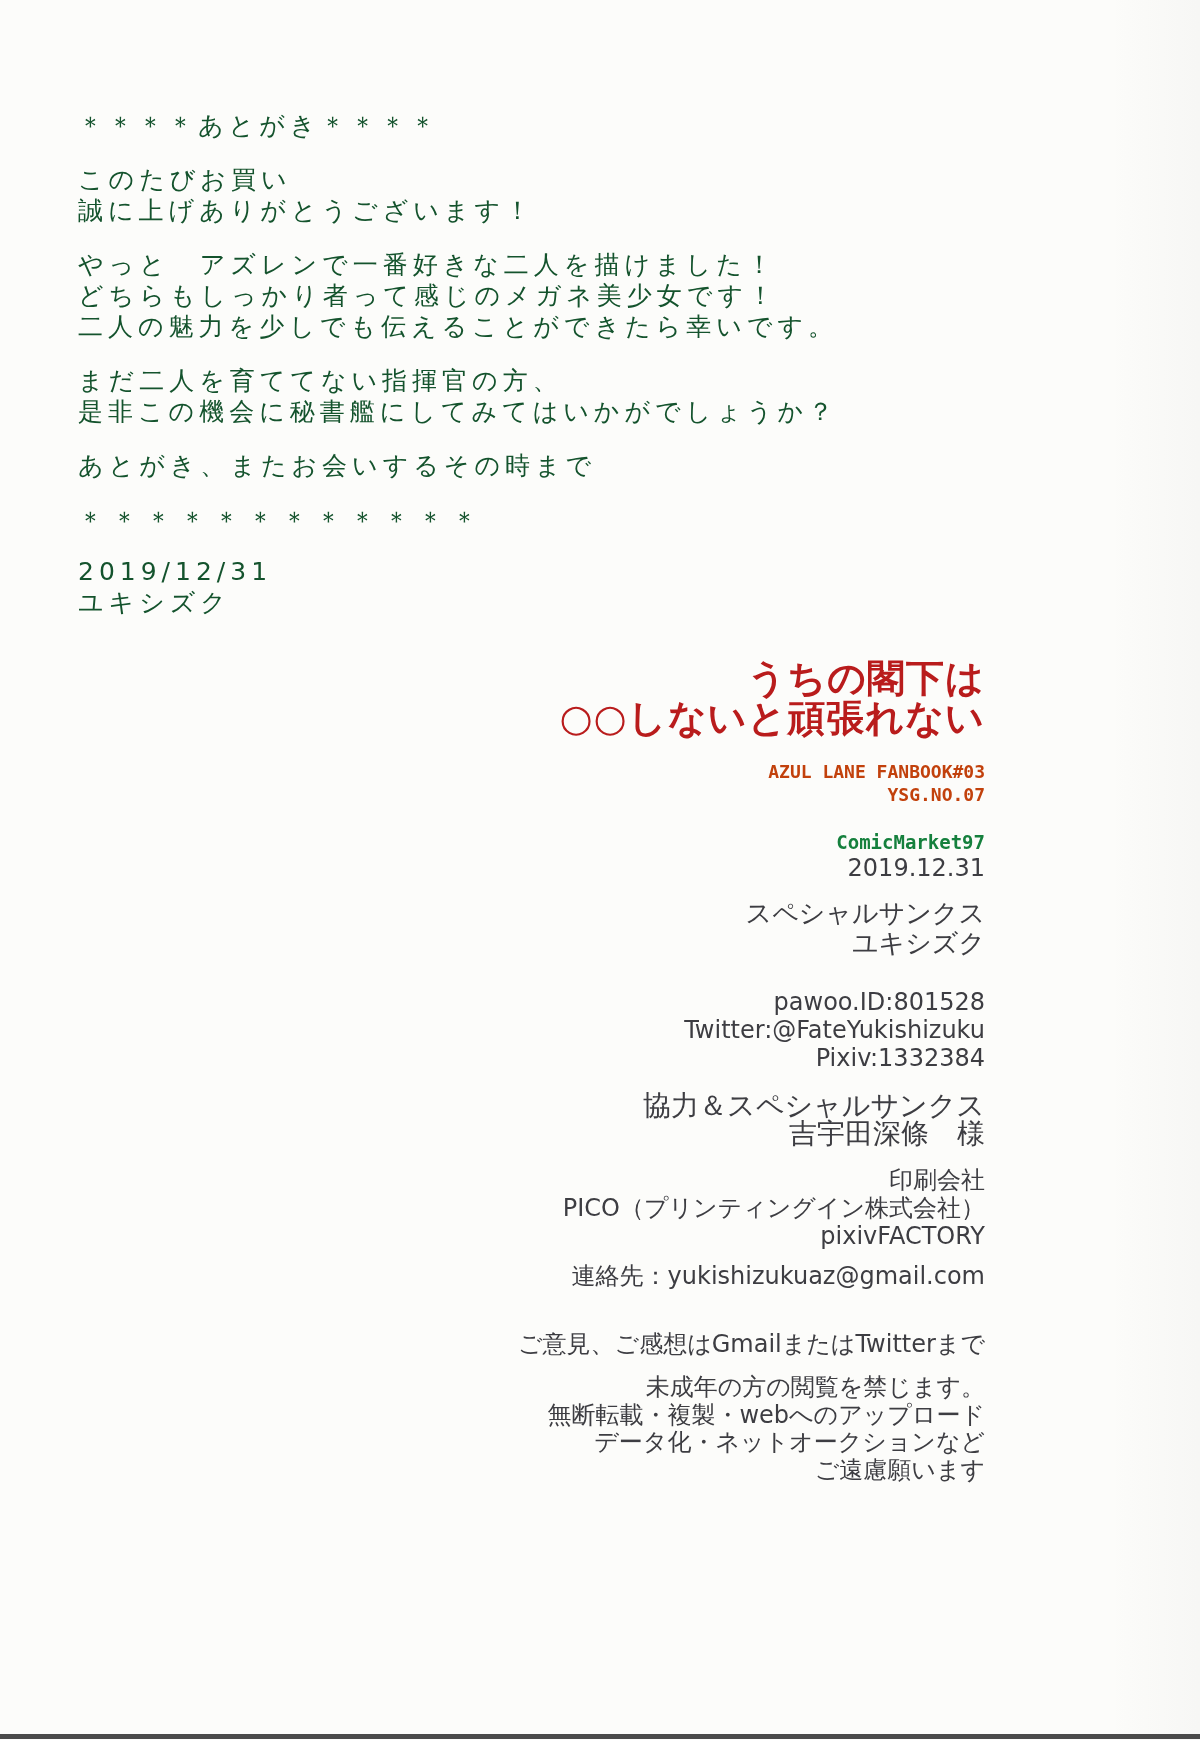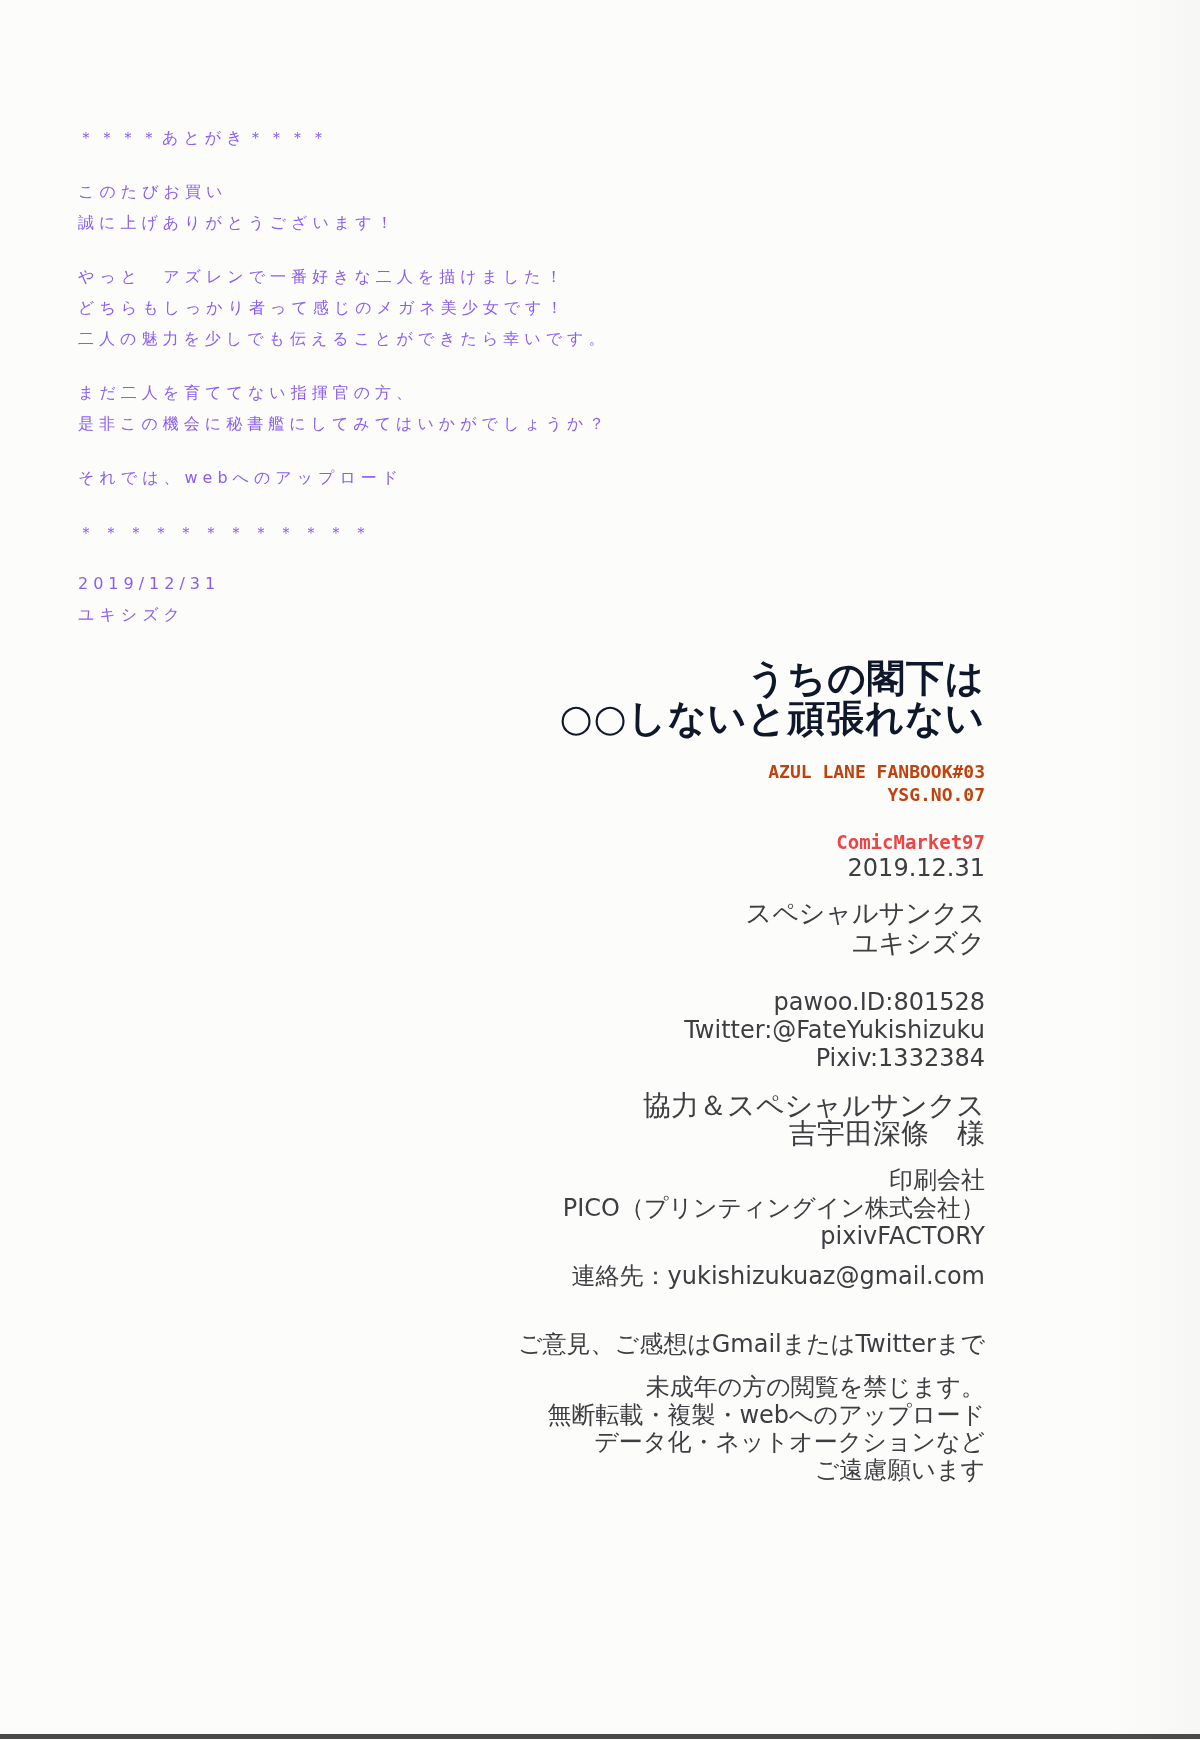--- a/index.html
+++ b/index.html
@@ -27,44 +27,44 @@
     left: 0; bottom: 1px;
     width: 100%; height: 5px;
     background: #2b2b2b;
     opacity: 0.85;
   }
 
   
   .afterword {
     position: absolute;
     left: 78px;
-    top: 122px;
-    color: #8b5cf6;
-    font-size: 16px;
+    top: 110px;
+    color: #14532d;
+    font-size: 25px;
     line-height: 31px;
     letter-spacing: 5px;
     font-weight: 500;
   }
   .afterword .hw-line { white-space: nowrap; }
   .afterword .hw-para { margin-top: 23px; }
   .afterword .hw-header { margin-top: 0; }
   .afterword .hw-divider { margin-top: 24px; letter-spacing: 9px; }
   .afterword .hw-date-block { margin-top: 20px; }
 
   
   .colophon {
     position: absolute;
     right: 215px;
     top: 658px;
     width: 760px;
     text-align: right;
     color: #3d3d42;
   }
   .col-title {
-    color: #0f172a;
+    color: #b91c1c;
     font-weight: 700;
     font-size: 38px;
     line-height: 40px;
     letter-spacing: 1px;
   }
   .col-fanbook {
     margin-top: 22px;
     font-family: "DejaVu Sans Mono", monospace;
     font-weight: 700;
     font-size: 18px;
@@ -73,21 +73,21 @@
     color: #c2410c;
   }
   .col-event {
     margin-top: 24px;
     line-height: 25px;
   }
   .col-event .event-name {
     font-family: "DejaVu Sans Mono", monospace;
     font-weight: 700;
     font-size: 19px;
-    color: #ef4444;
+    color: #15803d;
   }
   .col-event .event-date {
     font-size: 24px;
     line-height: 27px;
   }
   .col-circle {
     margin-top: 16px;
     font-size: 26px;
     line-height: 30px;
   }
@@ -141,21 +141,21 @@
     <div class="hw-line">どちらもしっかり者って感じのメガネ美少女です！</div>
     <div class="hw-line">二人の魅力を少しでも伝えることができたら幸いです。</div>
   </div>
 
   <div class="hw-para">
     <div class="hw-line">まだ二人を育ててない指揮官の方、</div>
     <div class="hw-line">是非この機会に秘書艦にしてみてはいかがでしょうか？</div>
   </div>
 
   <div class="hw-para">
-    <div class="hw-line">それでは、webへのアップロード</div>
+    <div class="hw-line">あとがき、またお会いするその時まで</div>
   </div>
 
   <div class="hw-line hw-divider">＊＊＊＊＊＊＊＊＊＊＊＊</div>
 
   <div class="hw-date-block">
     <div class="hw-line">2019/12/31</div>
     <div class="hw-line">ユキシズク</div>
   </div>
 </div>
 

